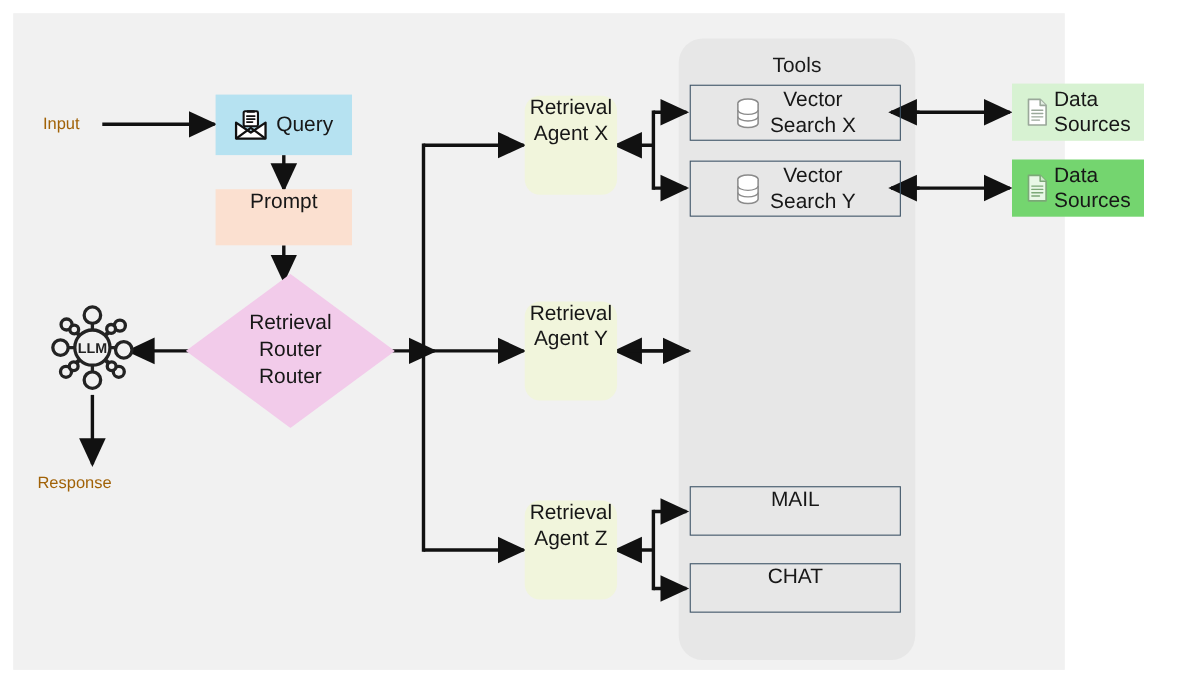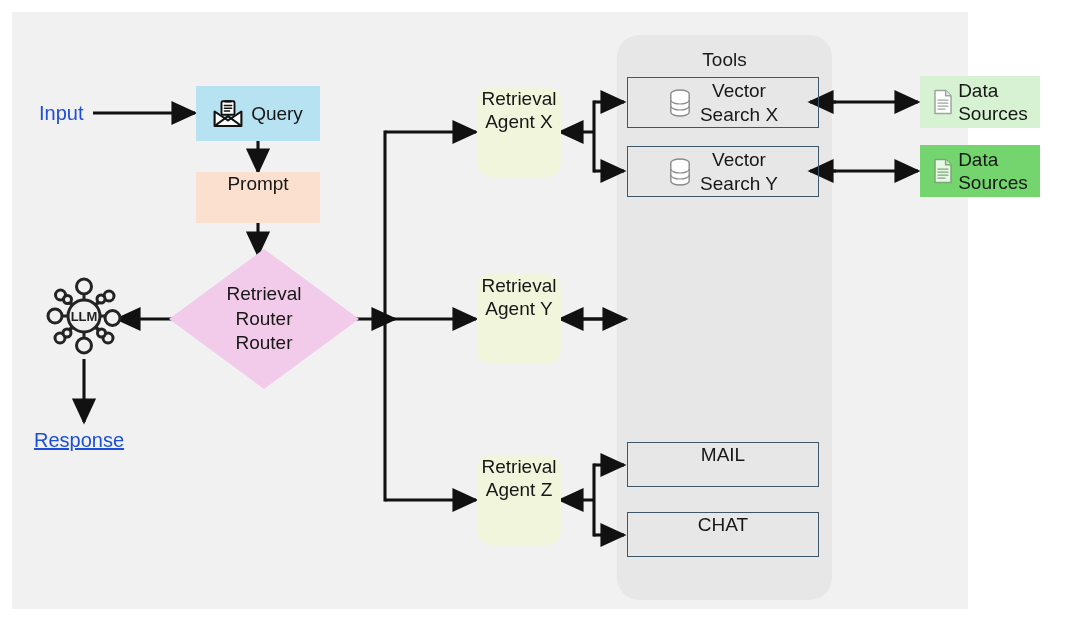--- a/index.html
+++ b/index.html
@@ -20,22 +20,22 @@
     left: 12px;
     top: 12px;
     width: 956px;
     height: 597px;
     background: #f1f1f1;
   }
   .node { position: absolute; box-sizing: border-box; }
 
   
   .plain-label {
-    color: #1d4ed8;
-    font-size: 20px;
+    color: #a16207;
+    font-size: 15px;
     line-height: 1.15;
     white-space: nowrap;
     display: flex;
     align-items: center;
   }
 
   
   .block {
     display: flex;
     justify-content: center;
@@ -242,21 +242,21 @@
           <circle cx="59" cy="25" r="4"></circle>
           <circle cx="59.5" cy="59" r="4"></circle>
           <circle cx="25" cy="59" r="4"></circle>
           <circle cx="25.5" cy="25.5" r="4"></circle>
         </g>
         <circle cx="42" cy="42" r="16" fill="#f1f1f1" stroke="#232323" stroke-width="3"></circle>
         <text x="42" y="47" text-anchor="middle" font-family="'Liberation Sans', sans-serif" font-size="13" font-weight="bold" fill="#232323">LLM</text>
       </svg>
     </div>
 
-    <div class="node plain-label" style="left:22px; top:415px; height:26px;text-decoration:underline;">Response</div>
+    <div class="node plain-label" style="left:22px; top:415px; height:26px;">Response</div>
 
     <div class="node block block-agent" style="left:465px; top:75px; width:84px; height:90px;">
       <div class="two-line">
         <span>Retrieval</span>
         <span>Agent X</span>
       </div>
     </div>
 
     <div class="node block block-agent" style="left:465px; top:262px; width:84px; height:90px;">
       <div class="two-line">

